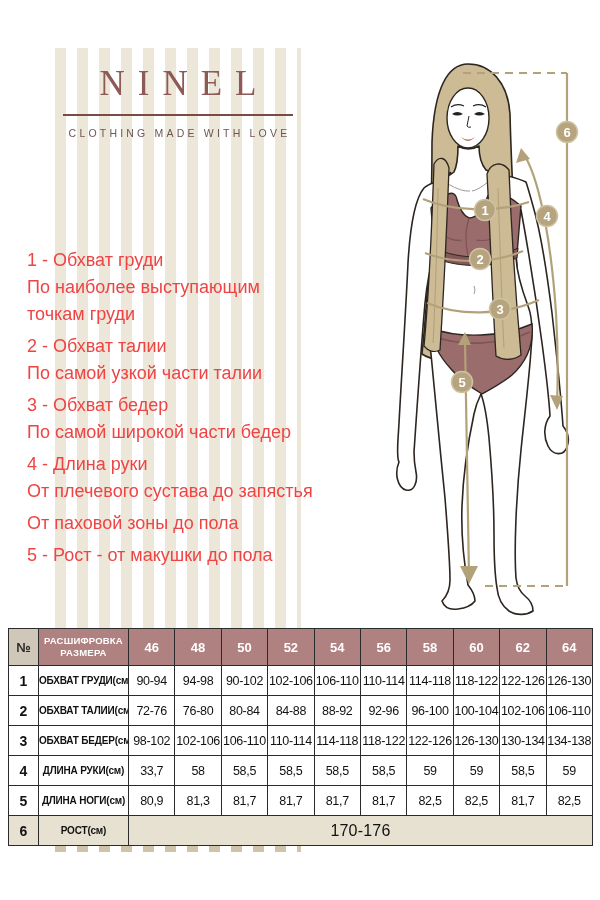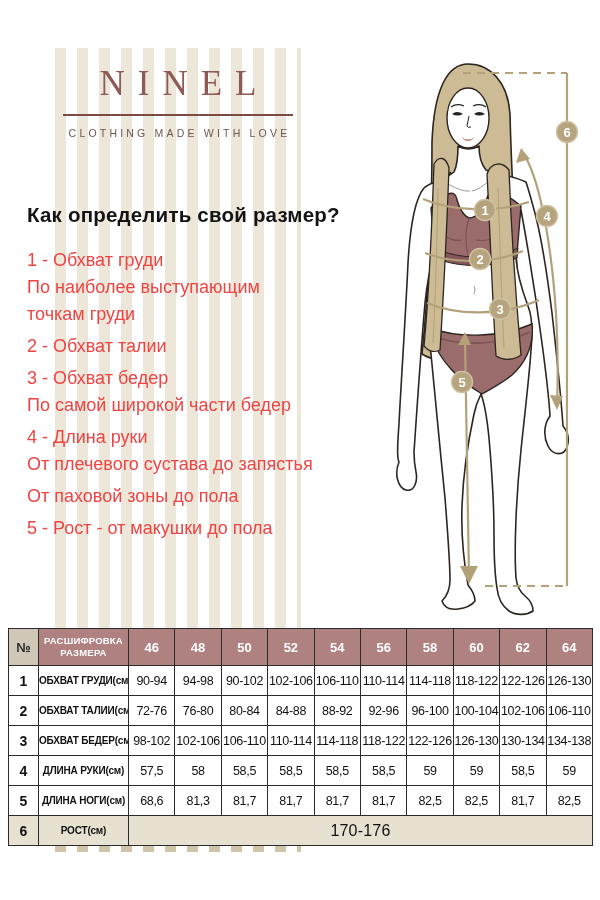--- a/index.html
+++ b/index.html
@@ -76,29 +76,29 @@
 <div class="page">
 
   <div class="stripes"></div>
 
   <div class="brand">
     <div class="brand-name">NINEL</div>
     <div class="brand-rule"></div>
     <div class="brand-tagline">CLOTHING MADE WITH LOVE</div>
   </div>
 
-  <div class="guide-title">Как определить свой размер?</div>
   <div class="guide-list" id="guide-list">
       <div class="guide-item">
         <div>1 - Обхват груди</div>
         <div>По наиболее выступающим</div>
         <div>точкам груди</div>
       </div>
       <div class="guide-item">
         <div>2 - Обхват талии</div>
+        <div>По самой узкой части талии</div>
       </div>
       <div class="guide-item">
         <div>3 - Обхват бедер</div>
         <div>По самой широкой части бедер</div>
       </div>
       <div class="guide-item">
         <div>4 - Длина руки</div>
         <div>От плечевого сустава до запястья</div>
       </div>
       <div class="guide-item">
@@ -286,35 +286,35 @@
           <td class="val">114-118</td>
           <td class="val">118-122</td>
           <td class="val">122-126</td>
           <td class="val">126-130</td>
           <td class="val">130-134</td>
           <td class="val">134-138</td>
         </tr>
         <tr>
           <td class="num">4</td>
           <td class="label">ДЛИНА РУКИ(см)</td>
-          <td class="val">57,5</td>
+          <td class="val">33,7</td>
           <td class="val">58</td>
           <td class="val">58,5</td>
           <td class="val">58,5</td>
           <td class="val">58,5</td>
           <td class="val">58,5</td>
           <td class="val">59</td>
           <td class="val">59</td>
           <td class="val">58,5</td>
           <td class="val">59</td>
         </tr>
         <tr>
           <td class="num">5</td>
           <td class="label">ДЛИНА НОГИ(см)</td>
-          <td class="val">68,6</td>
+          <td class="val">80,9</td>
           <td class="val">81,3</td>
           <td class="val">81,7</td>
           <td class="val">81,7</td>
           <td class="val">81,7</td>
           <td class="val">81,7</td>
           <td class="val">82,5</td>
           <td class="val">82,5</td>
           <td class="val">81,7</td>
           <td class="val">82,5</td>
         </tr>

